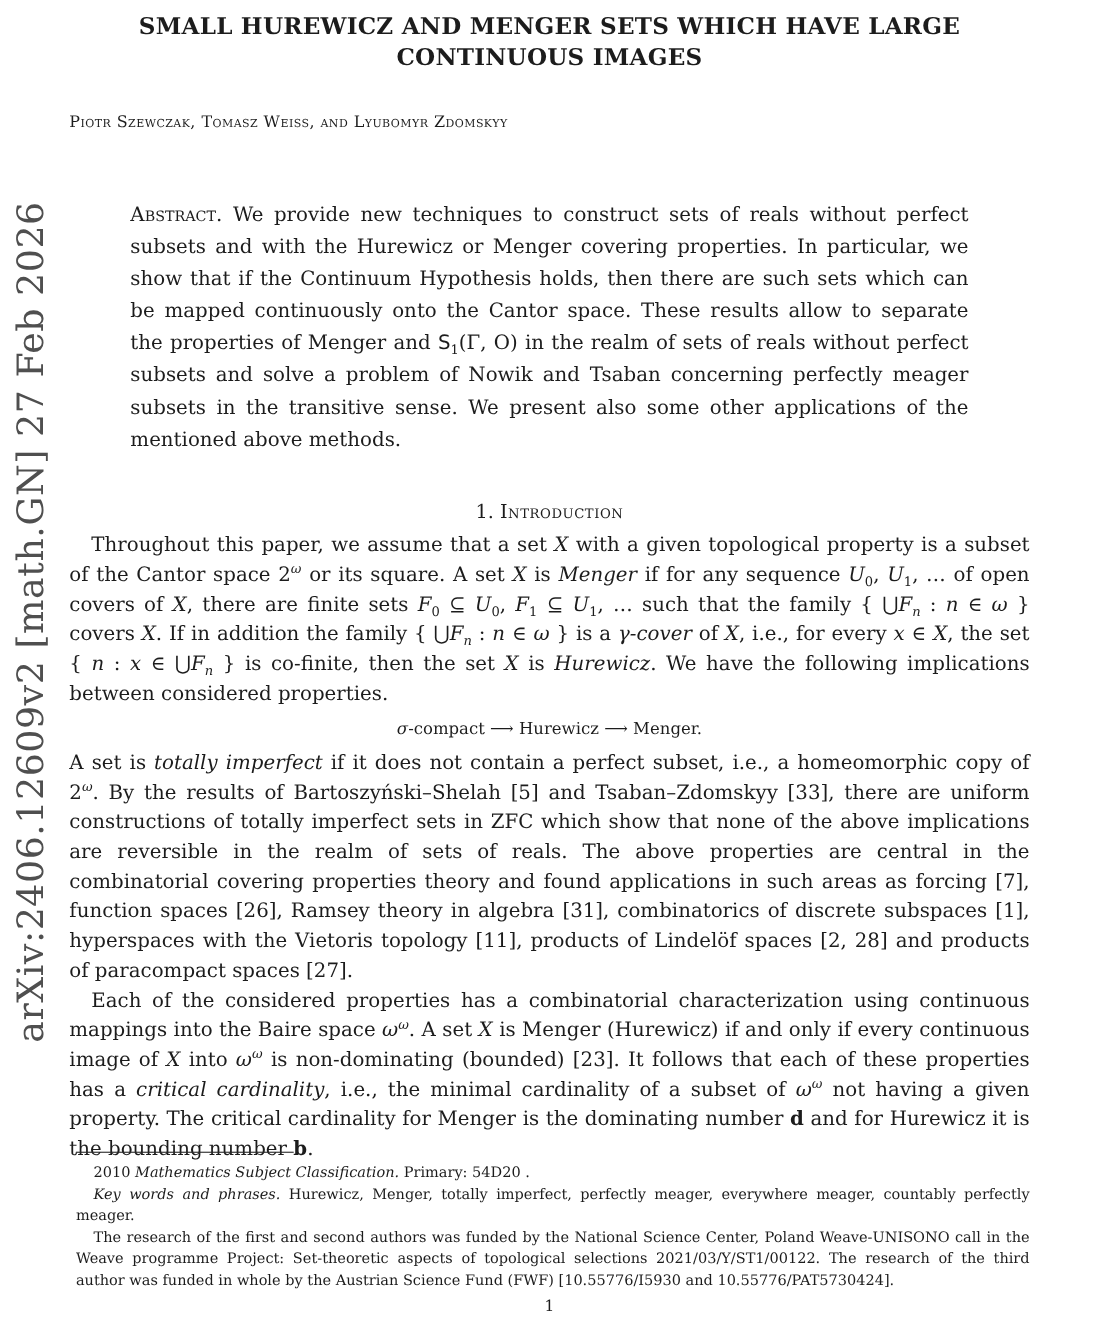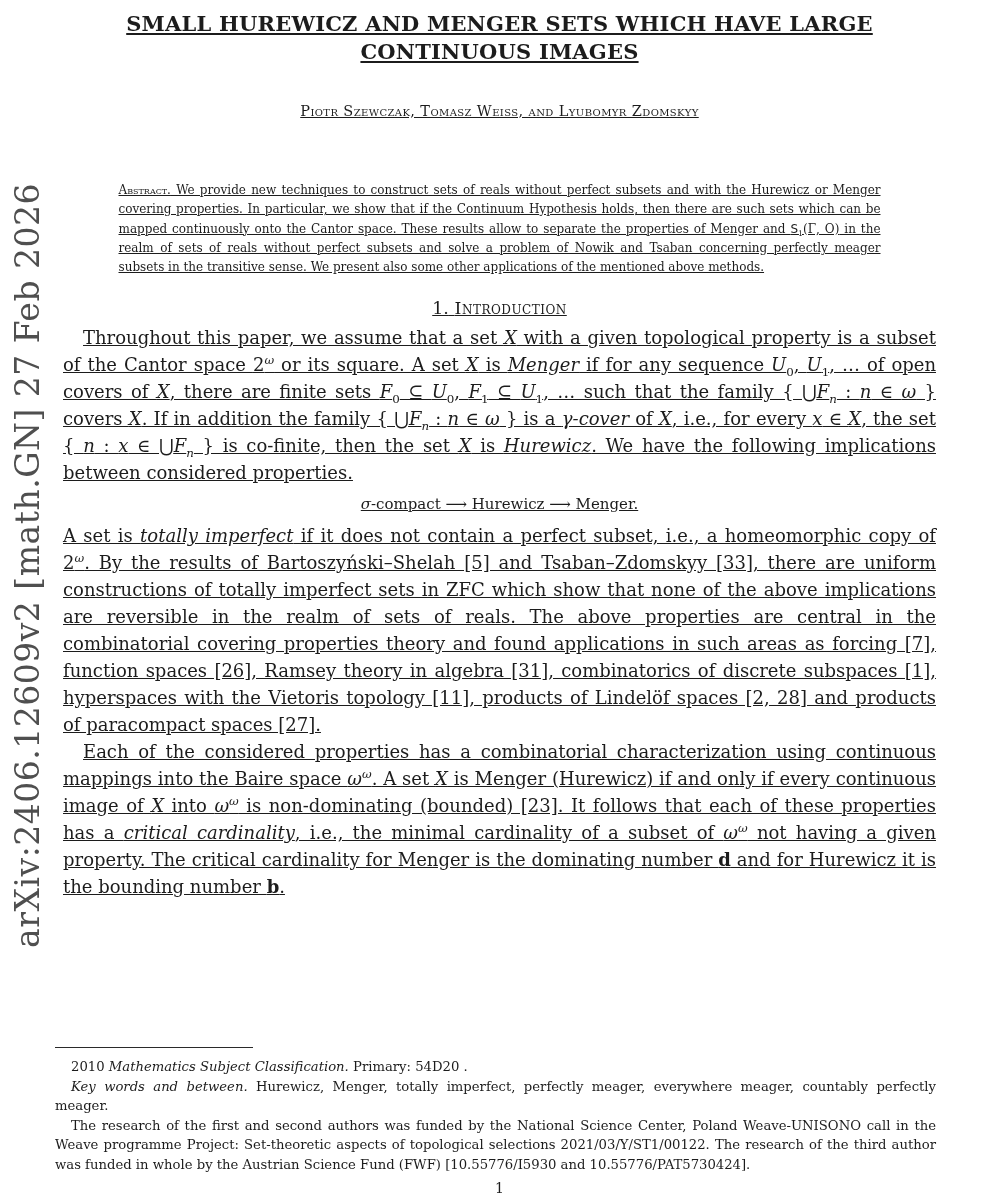--- a/index.html
+++ b/index.html
@@ -2,54 +2,54 @@
 <html><head>
 <meta charset="utf-8">
 <style>
   * { margin:0; padding:0; box-sizing:border-box; }
   html,body { background:#ffffff; }
   .page {
     position:relative; width:999px; height:1200px; margin:0 auto;
     background:#ffffff; overflow:hidden;
     font-family:"DejaVu Serif", serif; color:#1c1c1c;
   }
-  .content { padding:10px 63px 0 63px;text-decoration:underline; }
+  .content { padding:10px 63px 0 63px; }
 
   .title {
     font-size:21px; font-weight:bold; text-align:center;
     line-height:1.35; max-width:810px; margin:0 auto; letter-spacing:0.2px;
   }
   .authors {
-    text-align:center; font-variant:small-caps; font-size:14.5px;
+    font-variant:small-caps; font-size:14.5px;
     letter-spacing:0.4px; margin-top:36px;
   }
 
   .abstract {
-    max-width:762px; margin:62px auto 12px; font-size:12px;
+    max-width:762px; margin:62px auto 12px; font-size:18px;
     line-height:1.62; text-align:justify;
   }
   .abstract .sc { font-variant:small-caps; }
 
-  .section-heading { text-align:center; margin-top:20px; font-size:17.5px; }
+  .section-heading { text-align:center; margin-top:42px; font-size:17.5px; }
   .section-heading .sc { font-variant:small-caps; letter-spacing:0.5px; }
 
   p.body { font-size:18px; line-height:27px; text-align:justify; margin:0; }
   p.indent { text-indent:20px; }
   p.first { margin-top:6px; }
 
   .display-math { text-align:center; font-size:15px; margin:9px 0 9px 0; }
 
   sub, sup { font-size:66%; line-height:0; }
   .it  { font-style:italic; }
   .sc  { font-variant:small-caps; }
   .cal { font-style:italic; }
   .sans{ font-family:"DejaVu Sans", sans-serif; }
   .frak{ font-weight:bold; }
 
-  .footer { position:absolute; left:55px; right:63px; bottom:26px; }
+  .footer { position:absolute; left:69px; right:63px; bottom:26px; }
   .footnote-rule { width:198px; border-top:1.4px solid #2a2a2a; margin-bottom:9px; }
   .footnotes p { font-size:13.2px; line-height:19.5px; text-align:justify; text-indent:16px; }
 
   .page-number {
     position:absolute; bottom:4px; left:0; right:0;
     text-align:center; font-size:14px;
   }
 
   .arxiv-stamp {
     position:absolute; left:27px; top:565px; width:0; height:0;
@@ -91,20 +91,20 @@
     <p class="body"><span>A set is </span><span class="it">totally imperfect</span><span> if it does not contain a perfect subset, i.e., a homeomorphic copy of 2</span><sup class="it">ω</sup><span>. By the results of Bartoszyński–Shelah [5] and Tsaban–Zdomskyy [33], there are uniform constructions of totally imperfect sets in ZFC which show that none of the above implications are reversible in the realm of sets of reals. The above properties are central in the combinatorial covering properties theory and found applications in such areas as forcing [7], function spaces [26], Ramsey theory in algebra [31], combinatorics of discrete subspaces [1], hyperspaces with the Vietoris topology [11], products of Lindelöf spaces [2, 28] and products of paracompact spaces [27].</span></p>
 
     <p class="body indent"><span>Each of the considered properties has a combinatorial characterization using continuous mappings into the Baire space </span><span class="it">ω</span><sup class="it">ω</sup><span>. A set </span><span class="it">X</span><span> is Menger (Hurewicz) if and only if every continuous image of </span><span class="it">X</span><span> into </span><span class="it">ω</span><sup class="it">ω</sup><span> is non-dominating (bounded) [23]. It follows that each of these properties has a </span><span class="it">critical cardinality</span><span>, i.e., the minimal cardinality of a subset of </span><span class="it">ω</span><sup class="it">ω</sup><span> not having a given property. The critical cardinality for Menger is the dominating number </span><span class="frak">d</span><span> and for Hurewicz it is the bounding number </span><span class="frak">b</span><span>.</span></p>
 
   </div>
 
   <div class="footer">
     <div class="footnote-rule"></div>
     <div class="footnotes">
       <p><span>2010 </span><span class="it">Mathematics Subject Classification.</span><span> Primary: 54D20 .</span></p>
-      <p><span class="it">Key words and between.</span><span> Hurewicz, Menger, totally imperfect, perfectly meager, everywhere meager, countably perfectly meager.</span></p>
+      <p><span class="it">Key words and phrases.</span><span> Hurewicz, Menger, totally imperfect, perfectly meager, everywhere meager, countably perfectly meager.</span></p>
       <p><span>The research of the first and second authors was funded by the National Science Center, Poland Weave-UNISONO call in the Weave programme Project: Set-theoretic aspects of topological selections 2021/03/Y/ST1/00122. The research of the third author was funded in whole by the Austrian Science Fund (FWF) [10.55776/I5930 and 10.55776/PAT5730424].</span></p>
     </div>
   </div>
 
   <div class="page-number">1</div>
 
 </div>
 
 </body></html>

